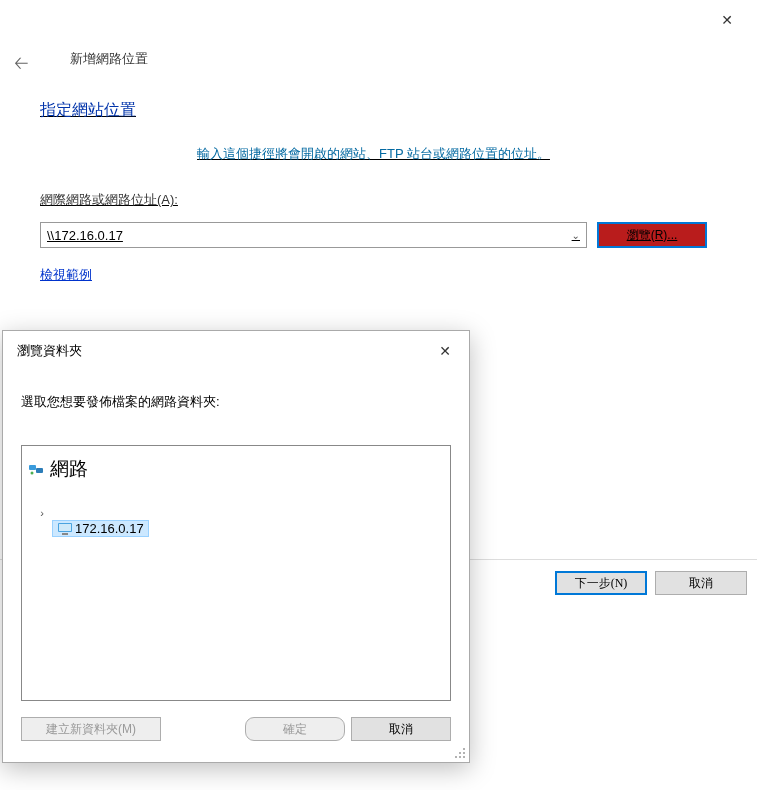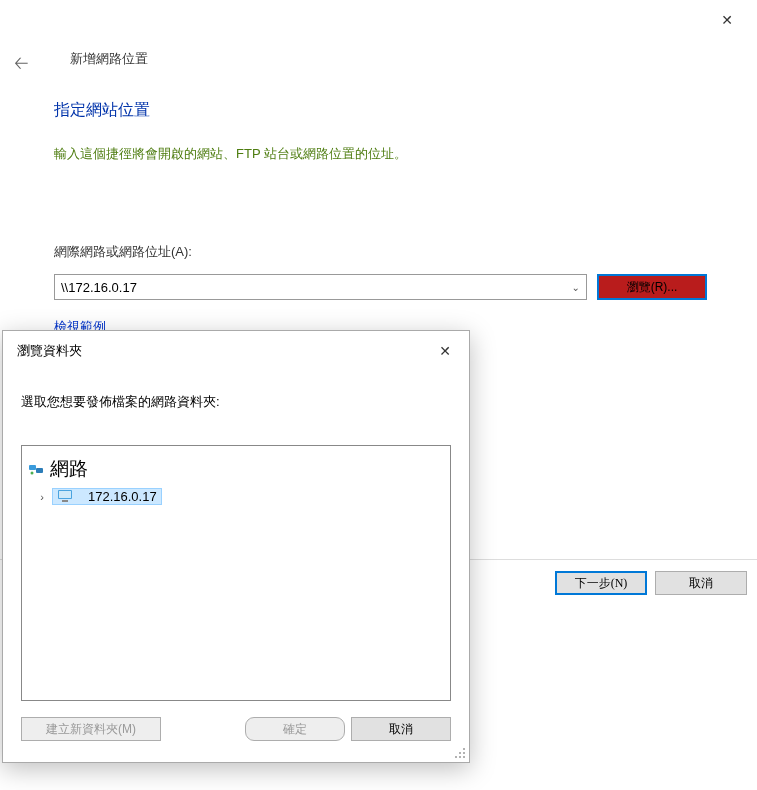--- a/index.html
+++ b/index.html
@@ -48,32 +48,34 @@
     .wizard-title {
       position: absolute;
       top: 50px;
       left: 70px;
       font-size: 13px;
       color: #333;
     }
     .content-area {
       position: absolute;
       top: 100px;
-      left: 54px;
+      left: 40px;
       right: 50px;
+      text-decoration: underline;
     }
     .page-heading {
       font-size: 16px;
       color: #0033aa;
       margin-bottom: 24px;
     }
     .instruction {
       font-size: 13px;
-      color: #4d7c0f;
-      margin-bottom: 80px;
+      color: #0369a1;
+      margin-bottom: 28px;
+      text-align: center;
     }
     .field-label {
       font-size: 13px;
       color: #333;
       margin-bottom: 13px;
     }
     .address-row {
       display: flex;
       align-items: center;
       gap: 10px;
@@ -205,21 +207,23 @@
       text-align: center;
       color: #555;
       font-size: 11px;
       cursor: pointer;
     }
     .selected-node {
       background: #cce8ff;
       border: 1px solid #99d1ff;
       padding: 0 4px;
       display: inline-flex;
-      gap: 15px;
+      align-items: center;
+      gap: 2px;
+      margin-top: 32px;
     }
     .dialog-footer {
       display: flex;
       gap: 6px;
       padding: 8px 18px 14px 18px;
     }
     .dialog-footer button {
       height: 24px;
       font-size: 12px;
       font-family: inherit;

